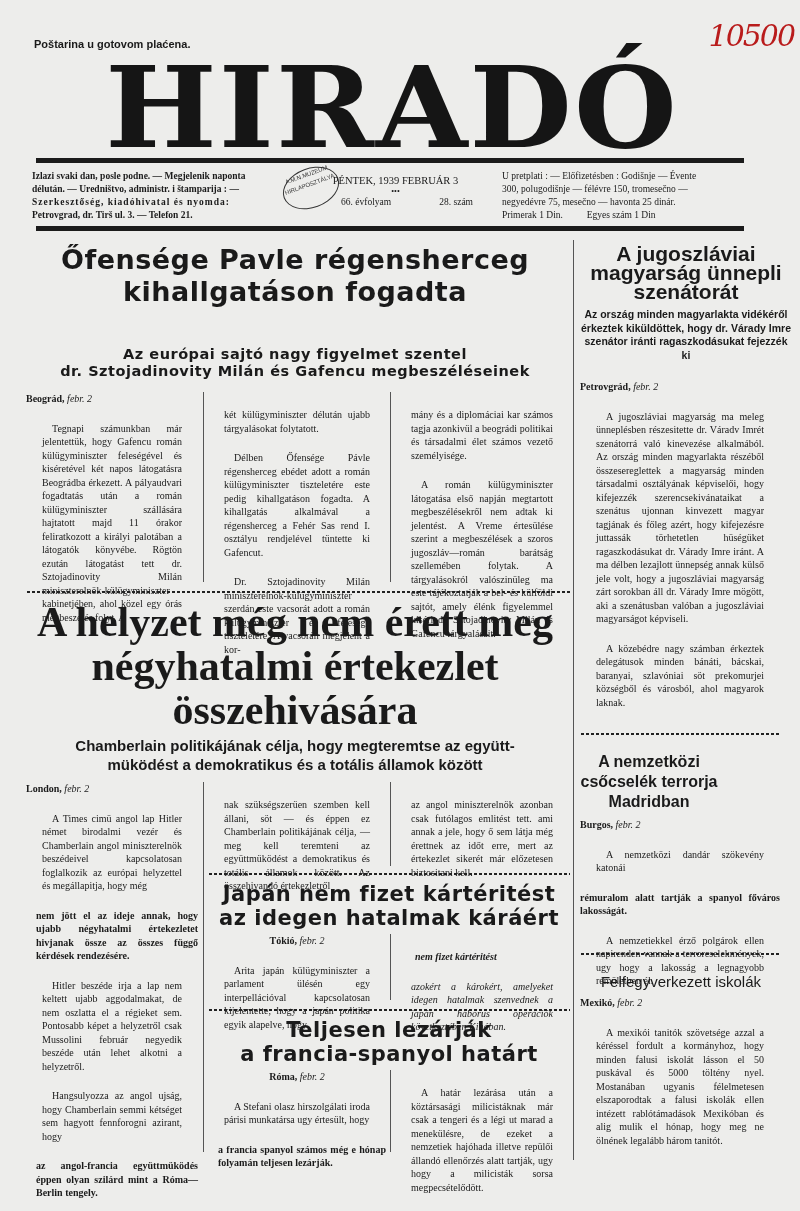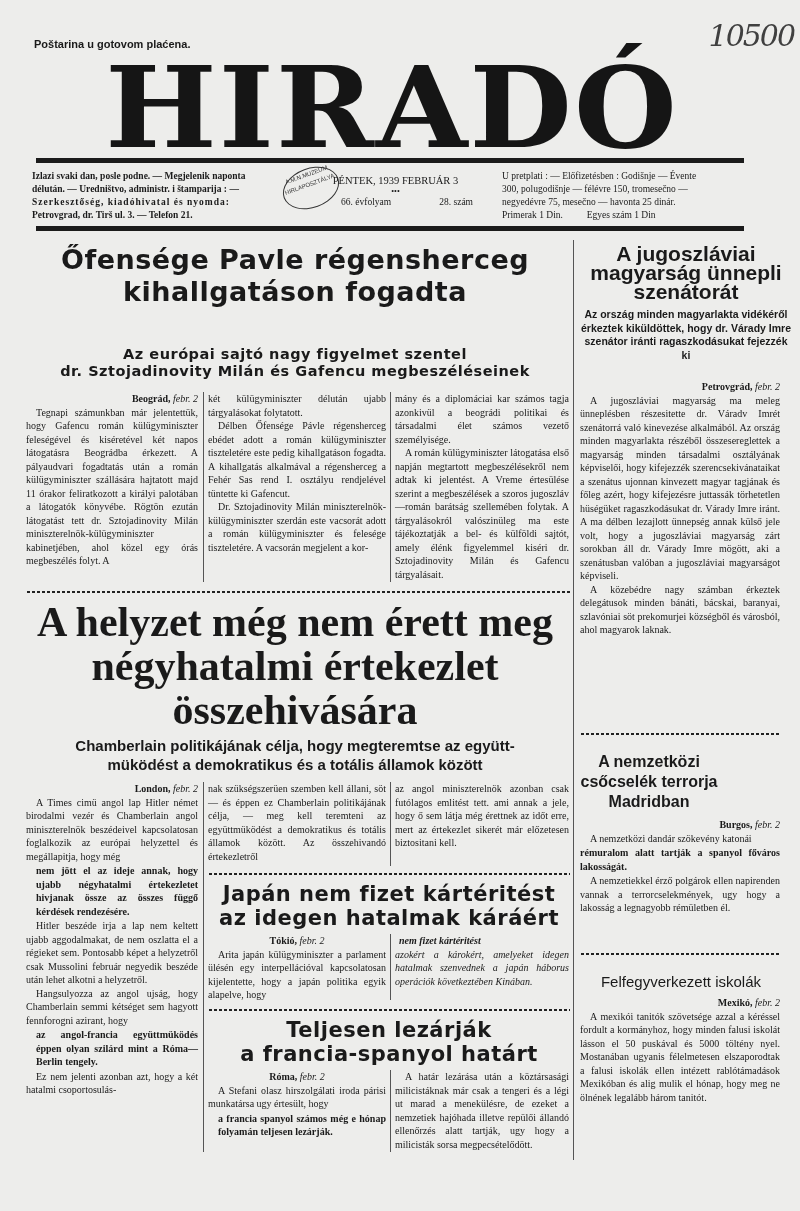--- a/index.html
+++ b/index.html
@@ -5,39 +5,39 @@
   html, body { margin: 0; padding: 0; }
   body {
     width: 800px; height: 1211px; overflow: hidden;
     background: #ededeb;
     color: #1a1a1a;
     font-family: "Liberation Serif", "DejaVu Serif", serif;
     position: relative;
   }
   .abs { position: absolute; }
   .page-note { left: 34px; top: 38px; font: bold 11px "Liberation Sans", sans-serif; }
-  .handnum { right: 6px; top: 18px; font: italic 30px "DejaVu Serif", serif; letter-spacing: -2px; color: #404040; }
+  .handnum { right: 6px; top: 18px; font: italic 30px "DejaVu Serif", serif; letter-spacing: -2px; color: #b91c1c; }
   .masthead {
     left: 82px; top: 62px; width: 620px; height: 92px;
     font: 900 118px "DejaVu Serif", serif; line-height: 92px;
     letter-spacing: 2px; color: #151515; text-align: center;
     transform: scaleY(0.95);
   }
   .rule { background: #1b1b1b; height: 6px; }
   .info { font: 9.5px "Liberation Serif", serif; line-height: 13px; }
   .stamp {
     left: 282px; top: 168px; width: 56px; height: 38px; border: 1.5px solid #333;
     border-radius: 50%; font: 6px "Liberation Sans", sans-serif; text-align: center;
     line-height: 10px; transform: rotate(-20deg); color: #333;
   }
   .headline-sans { font-family: "DejaVu Sans", sans-serif; font-weight: 900; text-align: center; letter-spacing: 0.5px; }
   .headline-serif { font-family: "Liberation Serif", serif; font-weight: bold; text-align: center; }
   .col { font-size: 10px; line-height: 13.5px; text-align: justify; }
-  .col p { margin: 0; text-indent: 10px; }
-  .col .dateline { text-align: right; font-size: 10px; }
+  .col p { margin: 16px; text-indent: 10px; }
+  .col .dateline { text-align: left; font-size: 10px; }
   .col .dateline b { font-weight: bold; }
   .col .bold-quote { font-weight: bold; padding-left: 10px; margin: 1px 0; text-indent: 0; }
   .vline { background: #555; width: 1px; }
   .dots { height: 4px; background-image: radial-gradient(circle, #222 1.2px, transparent 1.5px); background-size: 5px 4px; }
   .sidebar-h { font-family: "Liberation Sans", sans-serif; font-weight: bold; text-align: center; }
 </style>
 </head>
 <body>
 
 <div class="abs page-note">Poštarina u gotovom plaćena.</div>

